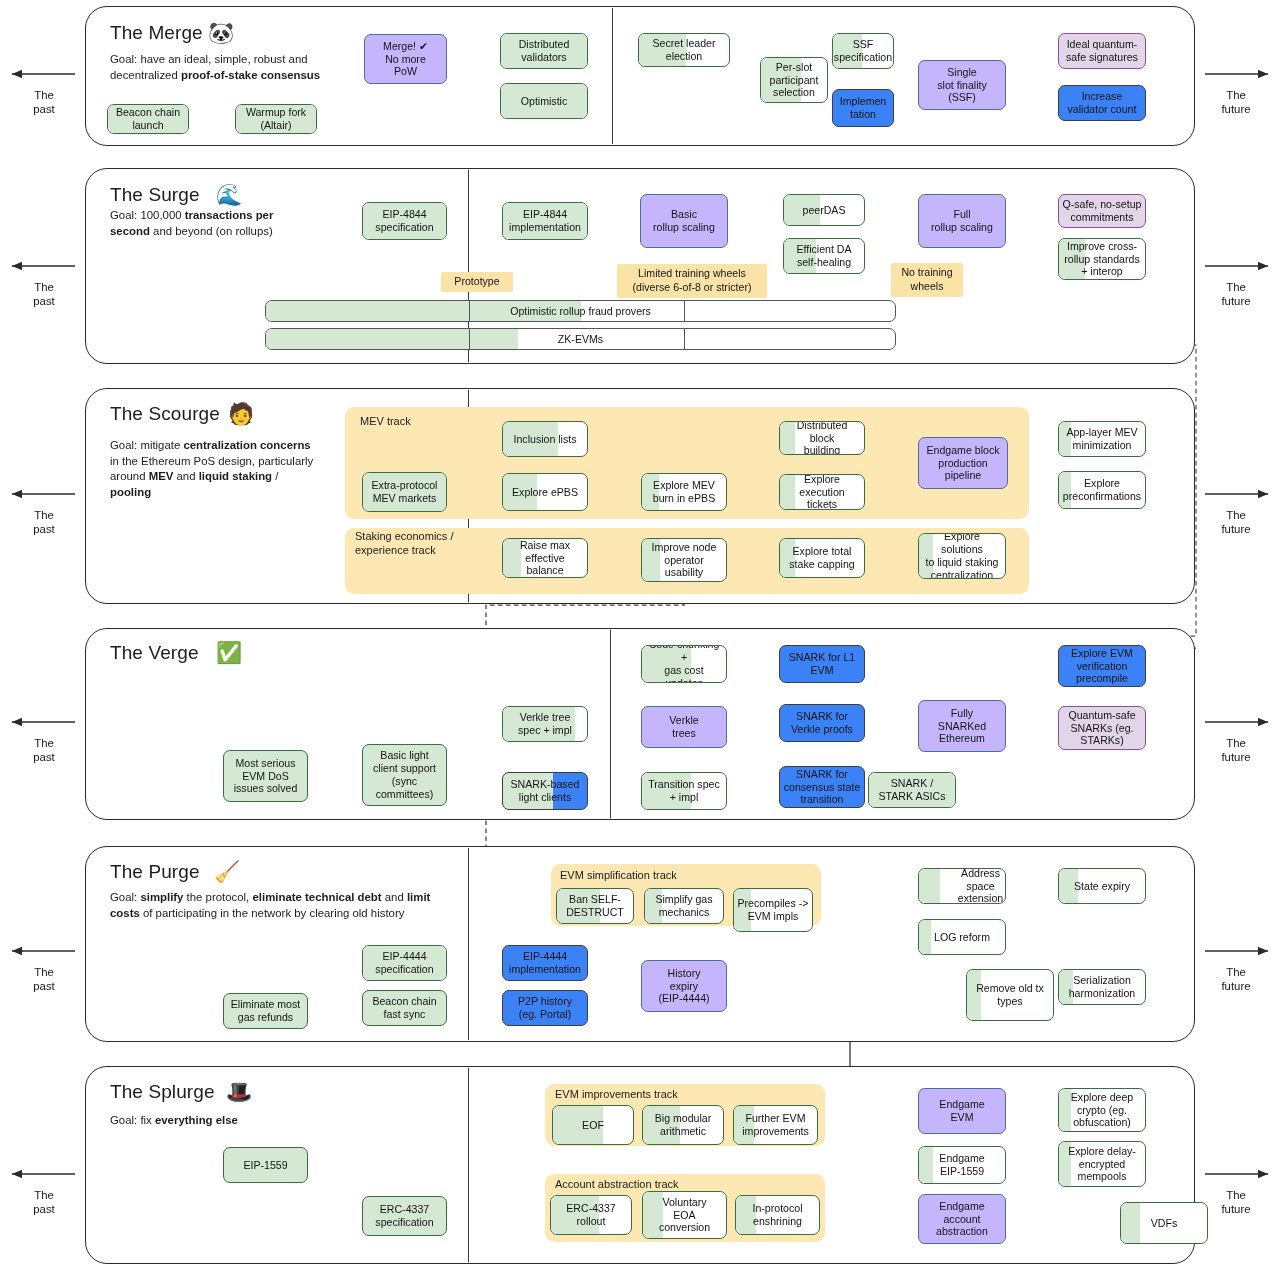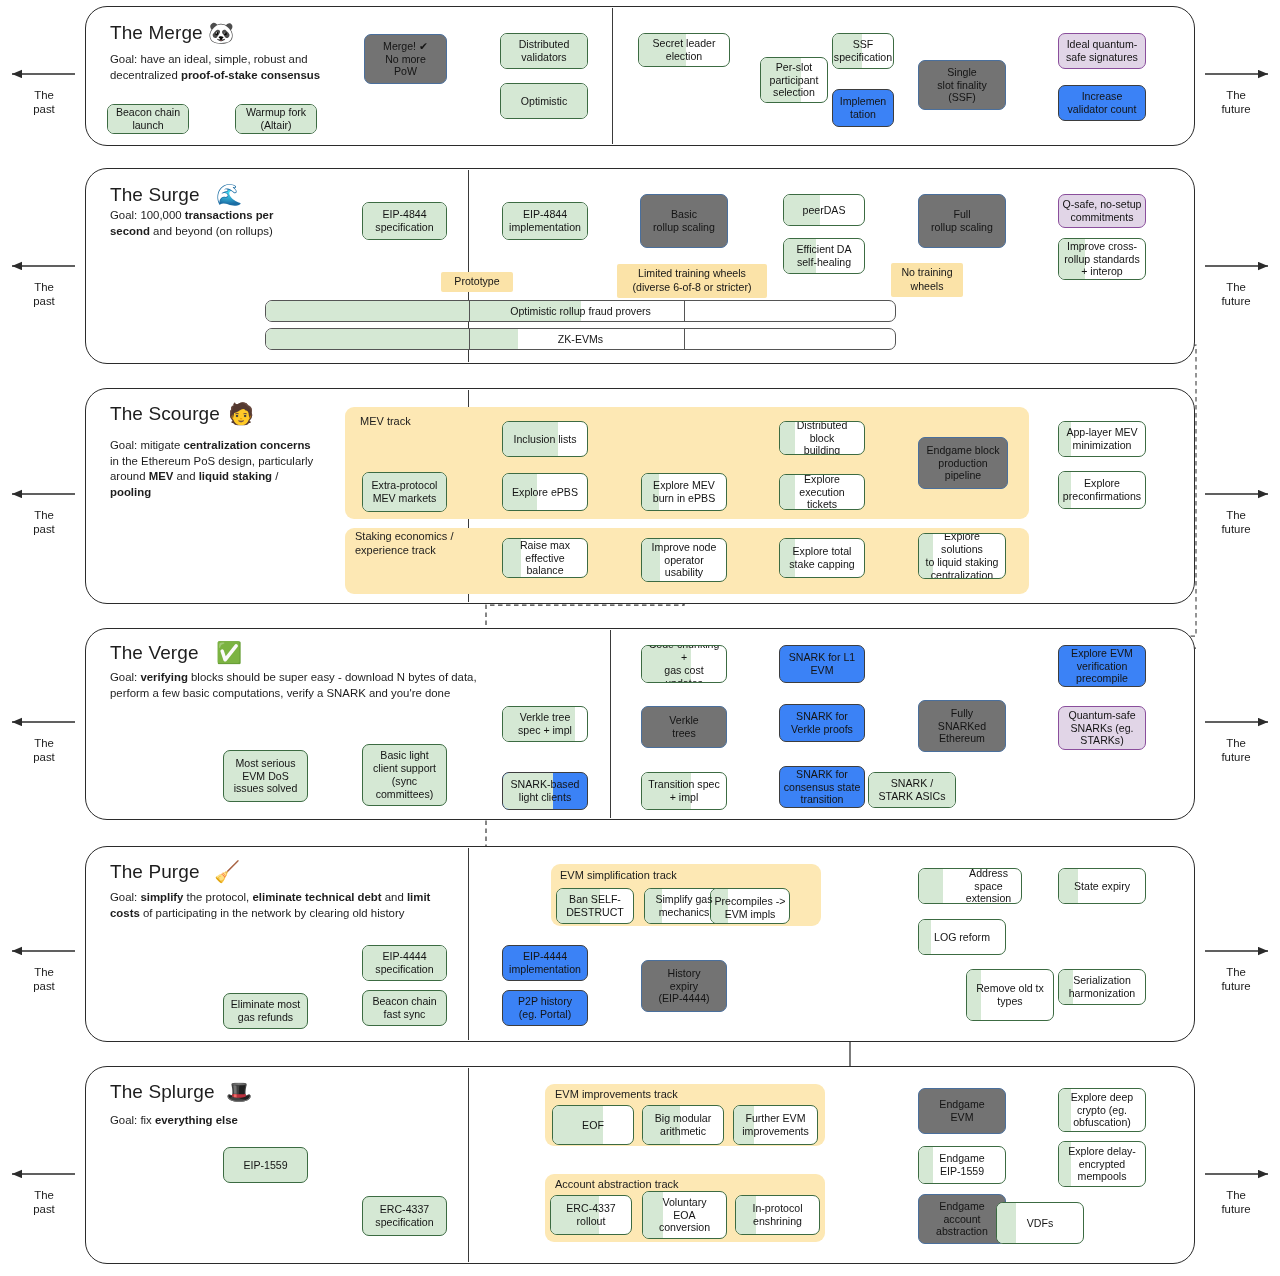--- a/index.html
+++ b/index.html
@@ -65,21 +65,21 @@
   }
   .node > span { position: relative; z-index: 2; display: block; }
   .node .fill {
     position: absolute;
     left: 0; top: 0; bottom: 0;
     z-index: 1;
   }
   .green  { border-color:#3c6b42; }
   .green  .fill { background:#d5e8d4; }
   .green.full { background:#d5e8d4; }
-  .blue   { border-color:#4a6f9c; background:#737373; }
+  .blue   { border-color:#4a6f9c; background:#c4b5fd; }
   .purple { border-color:#8a4e9c; background:#e1d5e7; }
   .plain  { border-color:#3d3d3d; background:#3b82f6; }
   .plain .fill { background:#d5e8d4; }
 
   
   .track {
     position: absolute;
     background: #fde8b4;
     border-radius: 9px;
   }
@@ -457,21 +457,20 @@
       <span>Explore total<br>stake capping</span>
     </div>
   <div class="node green" style="left:918px;top:533px;width:88px;height:46px;">
     <div class="fill" style="width:16%"></div>
       <span>Explore solutions<br>to liquid staking<br>centralization</span>
     </div>
 
   <div class="section" style="left:85px;top:628px;width:1110px;height:192px;"></div>
   <div class="sect-title" style="left:110px;top:642px;">The Verge</div>
   <div class="sect-emoji" style="left:216px;top:642px;">✅</div>
-  <div class="sect-goal" style="left:110px;top:670px;width:370px;">Goal: <b>verifying</b> blocks should be super easy - download N bytes of data, perform a few basic computations, verify a SNARK and you're done</div>
   <div class="divider" style="left:610px;top:630px;height:188px;"></div>
 
   <div class="node green full" style="left:223px;top:750px;width:85px;height:52px;">
     <span>Most serious<br>EVM DoS<br>issues solved</span>
     </div>
   <div class="node green full" style="left:362px;top:744px;width:85px;height:62px;">
     <span>Basic light<br>client support<br>(sync<br>committees)</span>
     </div>
   <div class="node green" style="left:502px;top:706px;width:86px;height:36px;">
     <div class="fill" style="width:86%"></div>
@@ -544,25 +543,25 @@
     <span>History<br>expiry<br>(EIP-4444)</span>
     </div>
   <div class="node green" style="left:556px;top:888px;width:78px;height:36px;">
     <div class="fill" style="width:56%"></div>
       <span>Ban SELF-<br>DESTRUCT</span>
     </div>
   <div class="node green" style="left:644px;top:888px;width:80px;height:36px;">
     <div class="fill" style="width:22%"></div>
       <span>Simplify gas<br>mechanics</span>
     </div>
-  <div class="node green" style="left:710px;top:888px;width:80px;height:36px;align-items:flex-end;">
+  <div class="node green" style="left:733px;top:888px;width:80px;height:44px;">
     <div class="fill" style="width:22%"></div>
       <span>Precompiles -&gt;<br>EVM impls</span>
     </div>
-  <div class="node green" style="left:918px;top:868px;width:104px;height:36px;padding-left:40px;">
+  <div class="node green" style="left:918px;top:868px;width:88px;height:36px;padding-left:40px;">
     <div class="fill" style="width:24%"></div>
       <span>Address space<br>extension</span>
     </div>
   <div class="node green" style="left:1058px;top:868px;width:88px;height:36px;">
     <div class="fill" style="width:22%"></div>
       <span>State expiry</span>
     </div>
   <div class="node green" style="left:918px;top:919px;width:88px;height:36px;">
     <div class="fill" style="width:14%"></div>
       <span>LOG reform</span>
@@ -628,18 +627,18 @@
     <span>Endgame<br>account<br>abstraction</span>
     </div>
   <div class="node green" style="left:1058px;top:1088px;width:88px;height:44px;">
     <div class="fill" style="width:14%"></div>
       <span>Explore deep<br>crypto (eg.<br>obfuscation)</span>
     </div>
   <div class="node green" style="left:1058px;top:1141px;width:88px;height:46px;">
     <div class="fill" style="width:14%"></div>
       <span>Explore delay-<br>encrypted<br>mempools</span>
     </div>
-  <div class="node green" style="left:996px;top:1202px;width:88px;height:42px;">
+  <div class="node green" style="left:1120px;top:1202px;width:88px;height:42px;">
     <div class="fill" style="width:22%"></div>
       <span>VDFs</span>
     </div>
 
 </div>
 
 </body></html>

